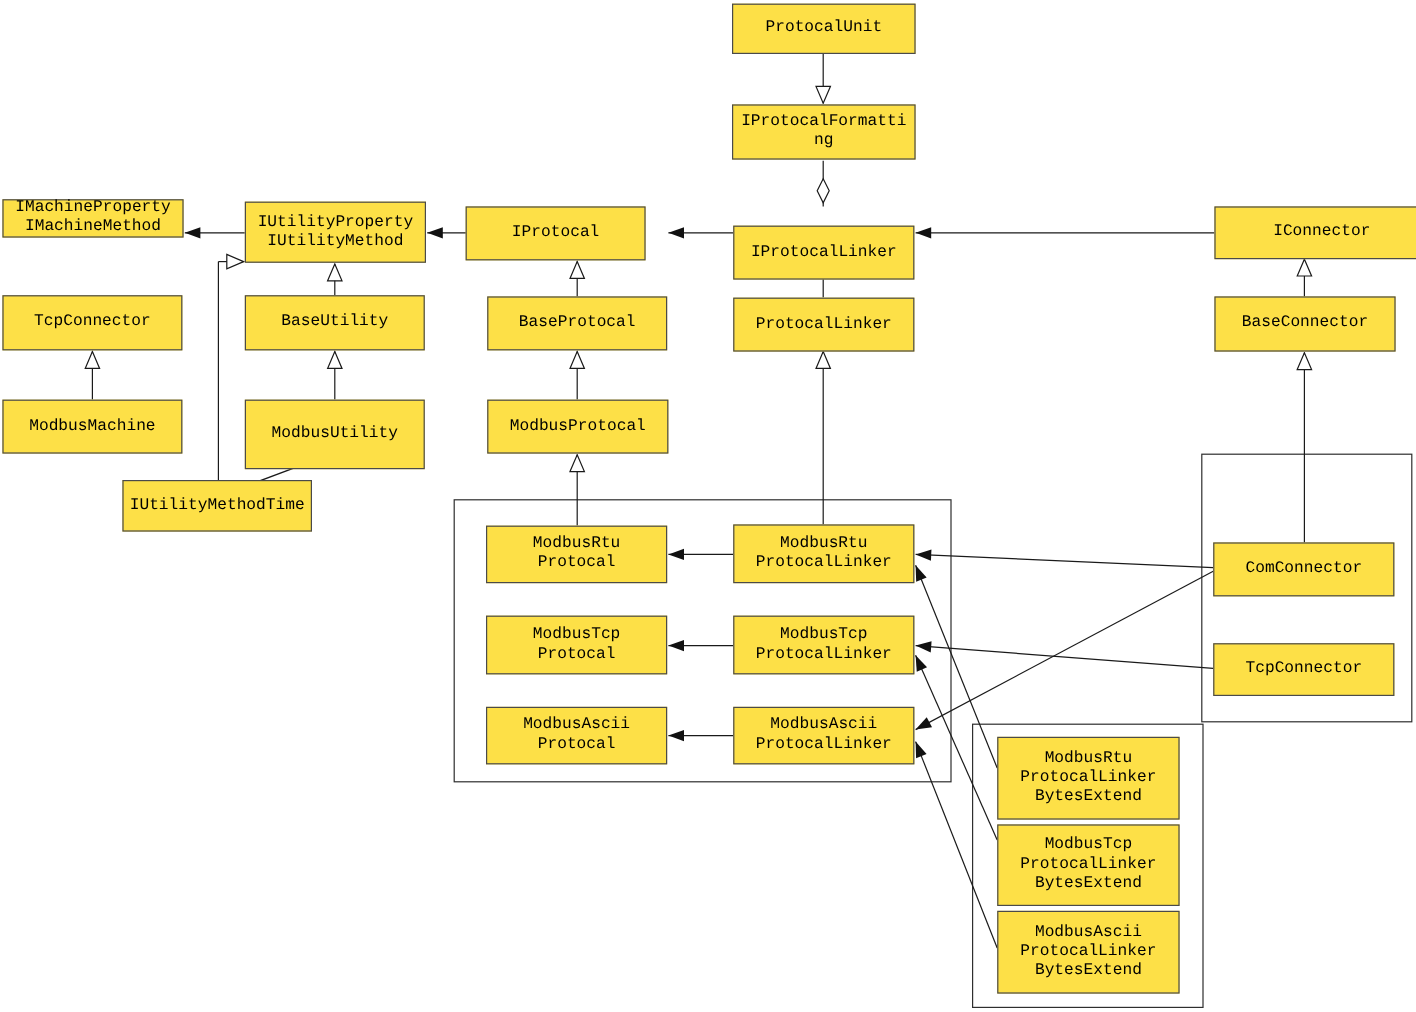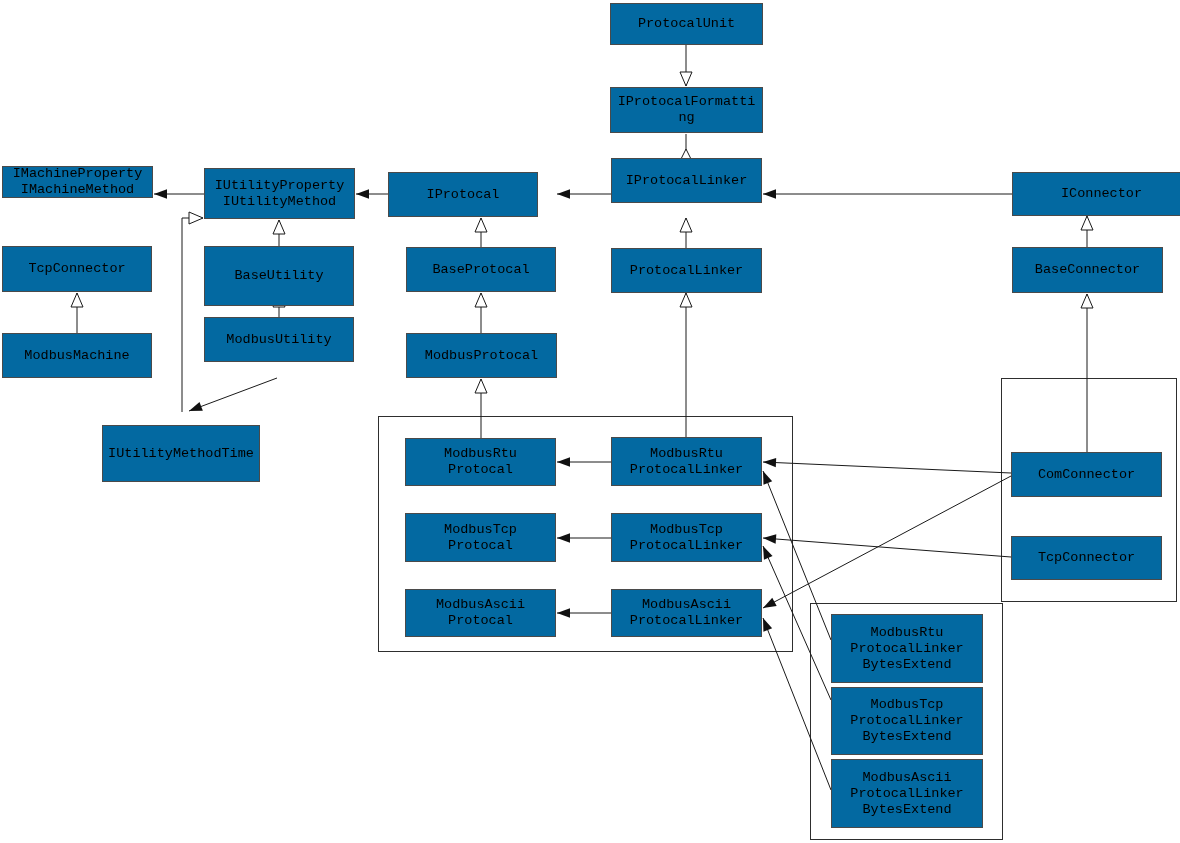--- a/index.html
+++ b/index.html
@@ -1,20 +1,20 @@
 <!DOCTYPE html>
 <html><head>
 <meta charset="utf-8">
 <style>
   html,body{margin:0;padding:0;background:#ffffff;}
   .stage{position:relative;width:1180px;height:843px;background:#ffffff;overflow:hidden;
          font-family:"Liberation Mono","DejaVu Sans Mono",monospace;color:#000;}
   .edges{position:absolute;left:0;top:0;width:1180px;height:843px;z-index:2;}
   .container-box{position:absolute;border:1px solid #2e2e2e;background:transparent;z-index:1;box-sizing:border-box;}
-  .node{position:absolute;background:#0369a1;border:1.5px solid #4a4a4a;box-sizing:border-box;
+  .node{position:absolute;background:#fde047;border:1.5px solid #4a4a4a;box-sizing:border-box;
         display:flex;flex-direction:column;align-items:center;justify-content:center;
         font-size:13.5px;line-height:16px;text-align:center;z-index:3;}
   .node .ln{display:block;white-space:nowrap;}
 </style>
 </head>
 <body>
 
 <div class="stage">
 
   <div class="container-box" style="left:378px;top:416px;width:415px;height:236px"></div>
@@ -74,51 +74,51 @@
     <span class="ln">IMachineProperty</span>
     <span class="ln">IMachineMethod</span>
   </div>
   <div class="node" style="left:204px;top:168px;width:151px;height:51px">
     <span class="ln">IUtilityProperty</span>
     <span class="ln">IUtilityMethod</span>
   </div>
   <div class="node" style="left:388px;top:172px;width:150px;height:45px">
     <span class="ln">IProtocal</span>
   </div>
-  <div class="node" style="left:611px;top:158px;width:151px;height:45px">
+  <div class="node" style="left:611px;top:188px;width:151px;height:45px">
     <span class="ln">IProtocalLinker</span>
   </div>
   <div class="node" style="left:1012px;top:172px;width:179px;height:44px">
     <span class="ln">IConnector</span>
   </div>
   <div class="node" style="left:2px;top:246px;width:150px;height:46px">
     <span class="ln">TcpConnector</span>
   </div>
-  <div class="node" style="left:204px;top:246px;width:150px;height:60px">
+  <div class="node" style="left:204px;top:246px;width:150px;height:46px">
     <span class="ln">BaseUtility</span>
   </div>
   <div class="node" style="left:406px;top:247px;width:150px;height:45px">
     <span class="ln">BaseProtocal</span>
   </div>
   <div class="node" style="left:611px;top:248px;width:151px;height:45px">
     <span class="ln">ProtocalLinker</span>
   </div>
   <div class="node" style="left:1012px;top:247px;width:151px;height:46px">
     <span class="ln">BaseConnector</span>
   </div>
   <div class="node" style="left:2px;top:333px;width:150px;height:45px">
     <span class="ln">ModbusMachine</span>
   </div>
-  <div class="node" style="left:204px;top:317px;width:150px;height:45px">
+  <div class="node" style="left:204px;top:333px;width:150px;height:58px">
     <span class="ln">ModbusUtility</span>
   </div>
   <div class="node" style="left:406px;top:333px;width:151px;height:45px">
     <span class="ln">ModbusProtocal</span>
   </div>
-  <div class="node" style="left:102px;top:425px;width:158px;height:57px">
+  <div class="node" style="left:102px;top:400px;width:158px;height:43px">
     <span class="ln">IUtilityMethodTime</span>
   </div>
   <div class="node" style="left:405px;top:438px;width:151px;height:48px">
     <span class="ln">ModbusRtu</span>
     <span class="ln">Protocal</span>
   </div>
   <div class="node" style="left:611px;top:437px;width:151px;height:49px">
     <span class="ln">ModbusRtu</span>
     <span class="ln">ProtocalLinker</span>
   </div>

